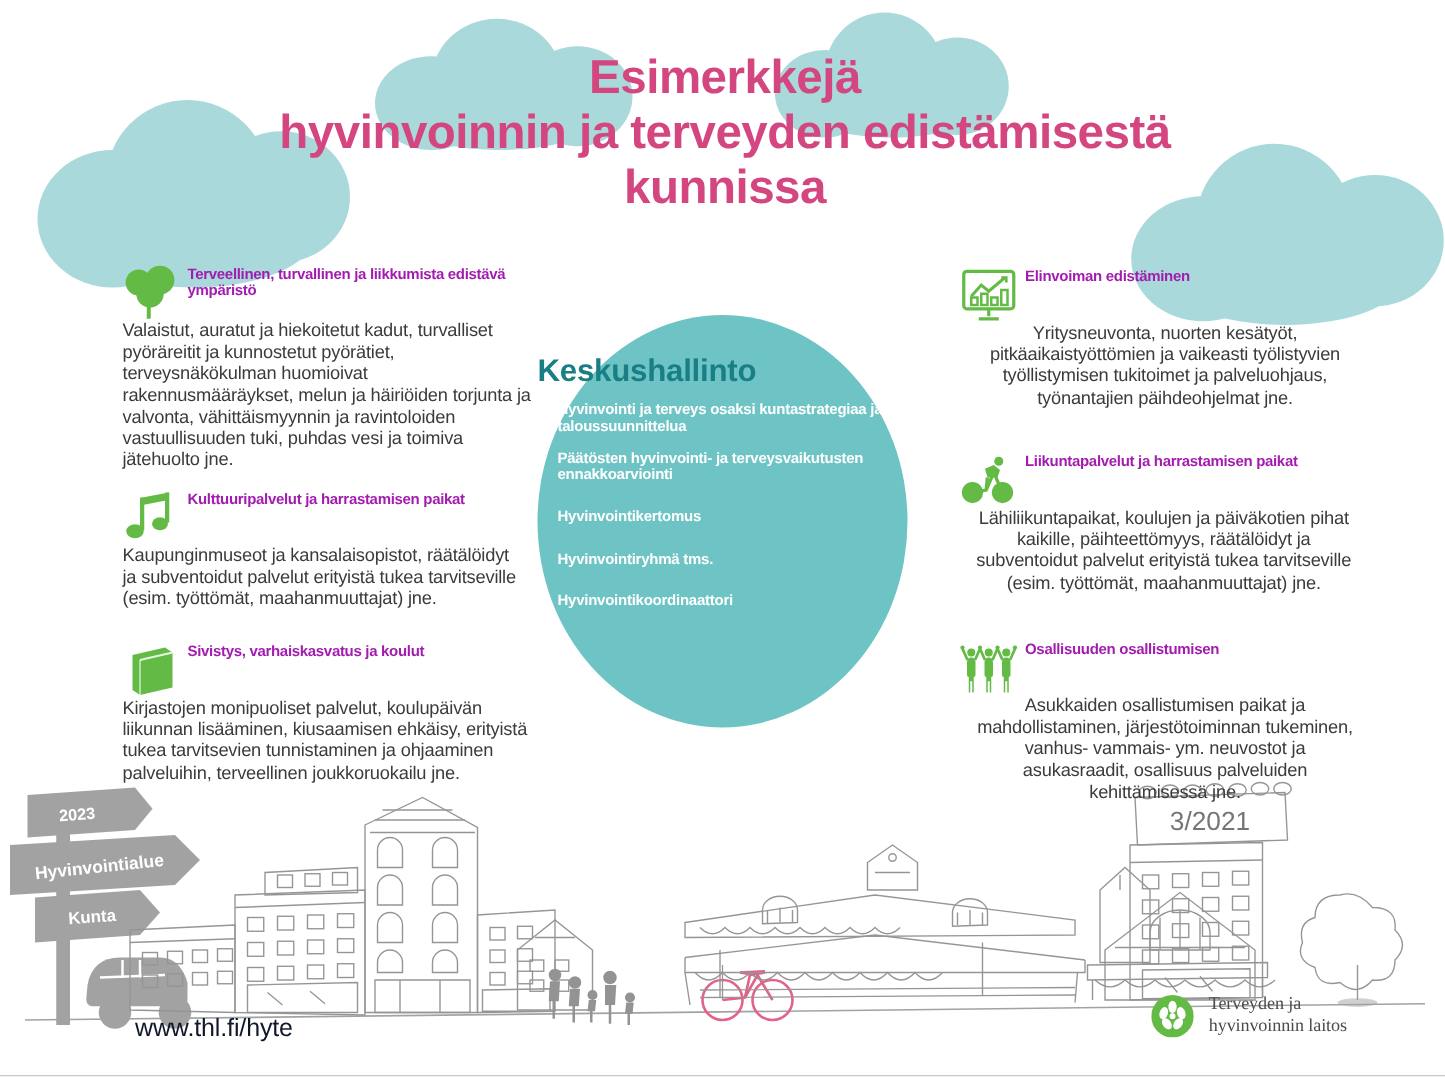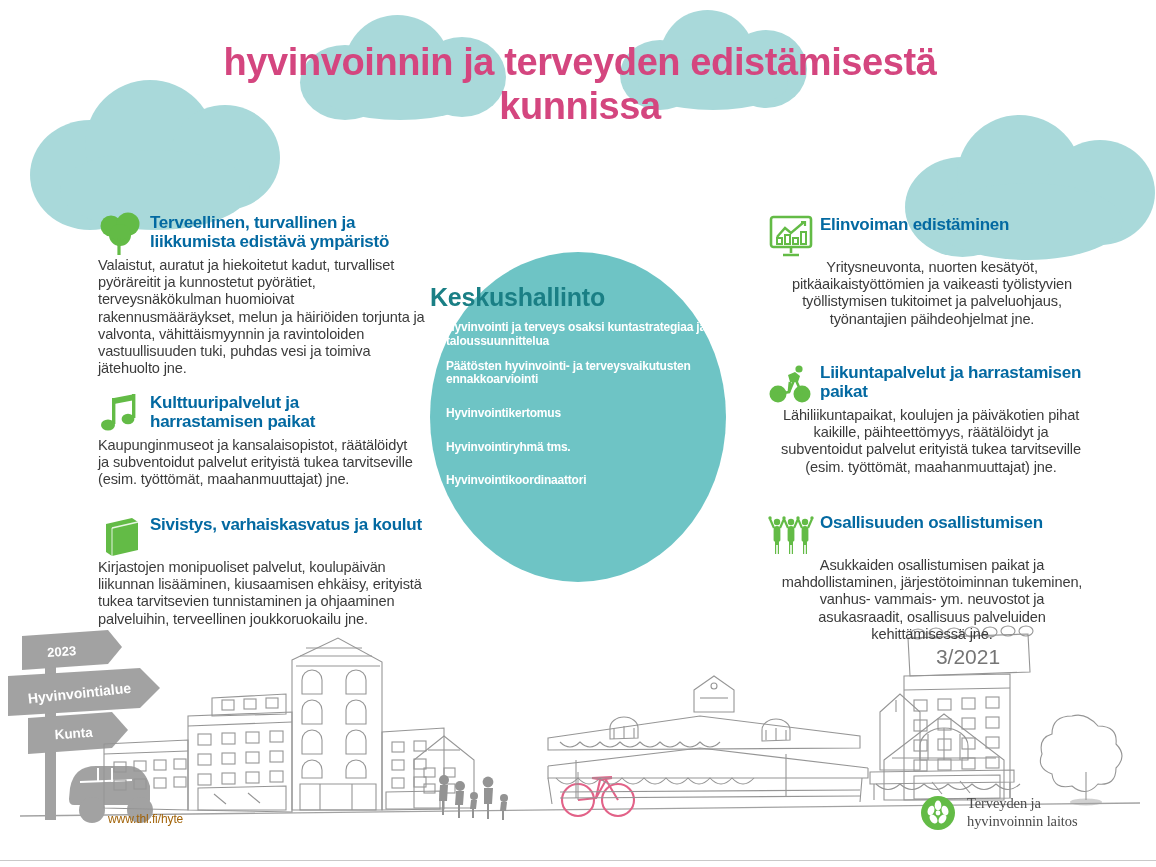--- a/index.html
+++ b/index.html
@@ -48,38 +48,38 @@
     font-weight:bold;font-size:12px;line-height:1.14;
     margin-top:11px;padding:0 16px;letter-spacing:-0.2px;
   }
   .circle-item.single{margin-top:20px;}
 
   
   .topic{position:absolute;z-index:5;}
   .topic .head{display:flex;align-items:flex-start;gap:6px;}
   .topic .ico{flex:0 0 auto;width:46px;height:44px;position:relative;}
   .topic .htext{
-    color:#0369a1;font-weight:bold;font-size:17px;line-height:1.12;
+    color:#a21caf;font-weight:bold;font-size:12px;line-height:1.12;
     padding-top:1px;letter-spacing:-0.25px;
   }
   .topic .body{
     color:#3b3b3b;font-size:14.6px;line-height:1.18;
     margin-top:1px;letter-spacing:-0.15px;
   }
 
   .topic.left  .body{margin-left:0;}
   .topic.right .body{margin-left:8px;text-align:center;}
 
   
   #scene{position:absolute;left:0;top:620px;width:1156px;height:247px;z-index:3;}
 
   
   #url{
     position:absolute;left:108px;top:812px;
-    font-size:12px;color:#a16207;z-index:7;letter-spacing:-0.1px;
+    font-size:20px;color:#0f172a;z-index:7;letter-spacing:-0.1px;
   }
   #logo{
     position:absolute;left:921px;top:794px;z-index:7;
     display:flex;align-items:flex-end;gap:12px;font-family:Liberation Serif, serif;
   }
   #logo .mark{width:34px;height:34px;flex:0 0 auto;}
   #logo .ltext{color:#4b4b4b;font-size:14.5px;line-height:1.25;letter-spacing:-0.1px;}
 
   #bottom-rule{position:absolute;left:0;top:860px;width:1156px;height:1px;background:#c9c9c9;z-index:8;}
 </style>
@@ -110,20 +110,21 @@
   </div>
 
   <div class="cloud" style="left:905px;top:115px;width:250px;height:145px;">
     <span style="left:0px;top:42px;width:115px;height:100px;"></span>
     <span style="left:52px;top:0px;width:125px;height:125px;"></span>
     <span style="left:140px;top:25px;width:110px;height:105px;"></span>
     <span style="left:28px;top:68px;width:190px;height:77px;"></span>
   </div>
 
   <div id="title">
+    <span class="l1">Esimerkkejä</span>
     <span class="l2">hyvinvoinnin ja terveyden edistämisestä</span>
     <span class="l3">kunnissa</span>
   </div>
 
   <div id="circle">
     <div id="circle-title">Keskushallinto</div>
     <div class="circle-item">Hyvinvointi ja terveys osaksi kuntastrategiaa ja taloussuunnittelua</div>
     <div class="circle-item">Päätösten hyvinvointi- ja terveysvaikutusten ennakkoarviointi</div>
     <div class="circle-item single">Hyvinvointikertomus</div>
     <div class="circle-item single">Hyvinvointiryhmä tms.</div>

